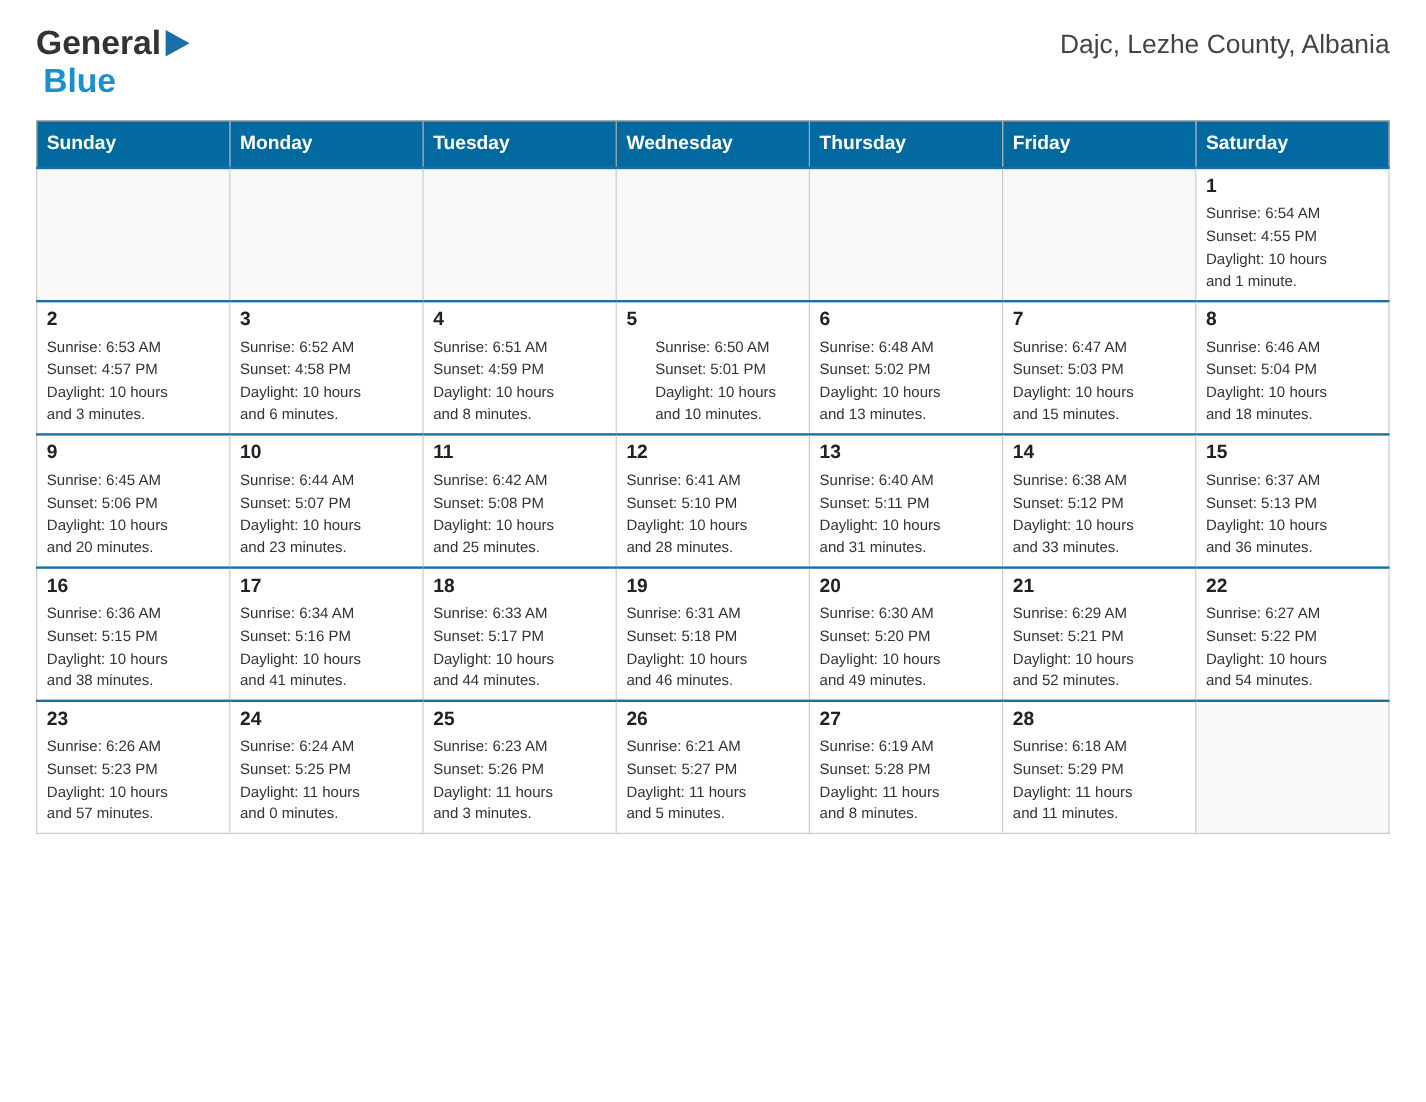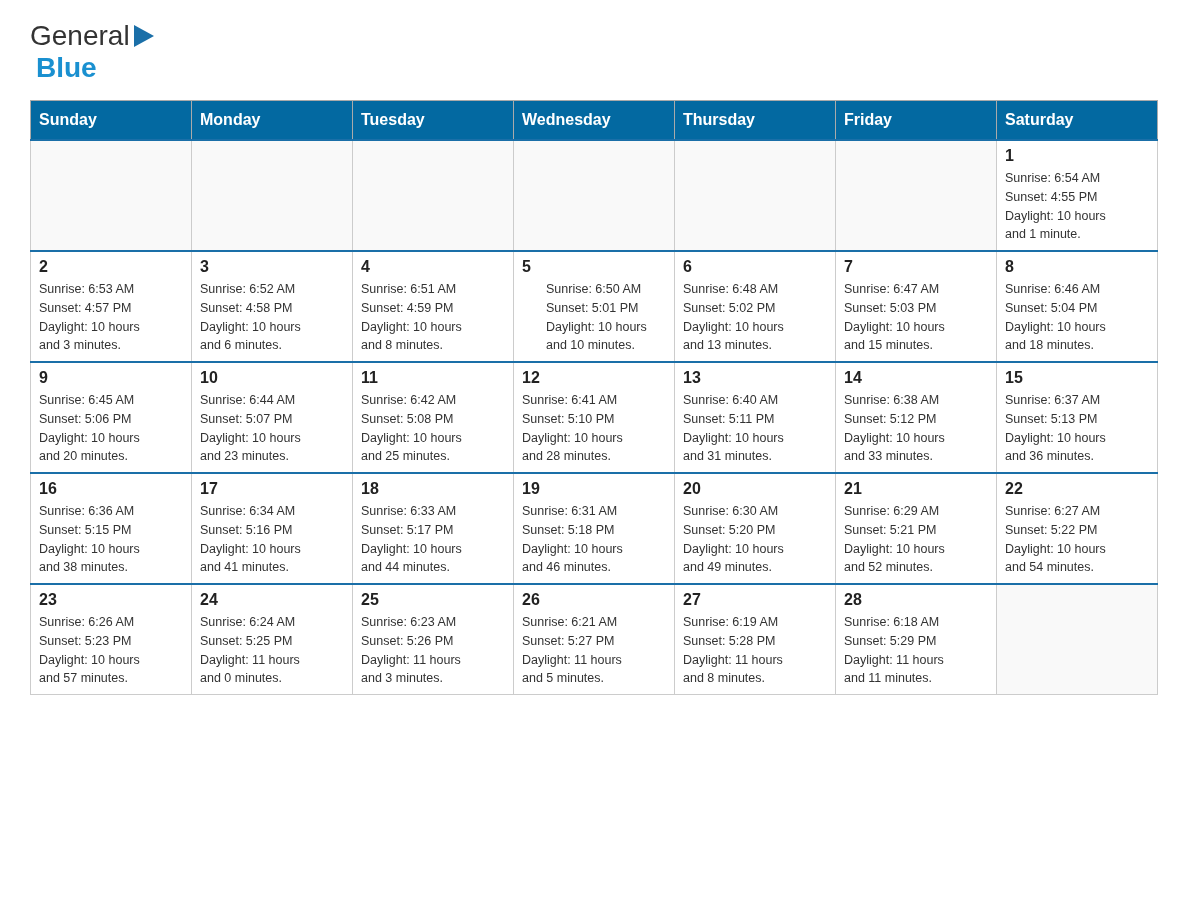--- a/index.html
+++ b/index.html
@@ -11,21 +11,21 @@
       min-height: 918px;
     }
     .header {
       display: flex;
       justify-content: space-between;
       align-items: flex-start;
       margin-bottom: 16px;
     }
     .logo-text-general {
       font-size: 28px;
-      font-weight: normal;
+      font-weight: bold;
       color: #333;
     }
     .logo-blue {
       font-size: 28px;
       font-weight: bold;
       color: #1a90d0;
       margin-left: 4px;
     }
     .logo-block {
       display: flex;
@@ -105,20 +105,21 @@
         <svg width="22" height="22" viewBox="0 0 22 22">
           <polygon points="2,0 22,11 2,22" fill="#1a6fa8"></polygon>
         </svg>
       </div>
     </div>
     <div style="margin-left: 2px;">
       <span class="logo-blue">Blue</span>
     </div>
   </div>
   <div class="title-block">
+    <h2>Dajc, Lezhe County, Albania</h2>
   </div>
 </div>
 
 <table class="calendar">
   <thead>
     <tr>
     <th>Sunday</th>
         <th>Monday</th>
         <th>Tuesday</th>
         <th>Wednesday</th>

